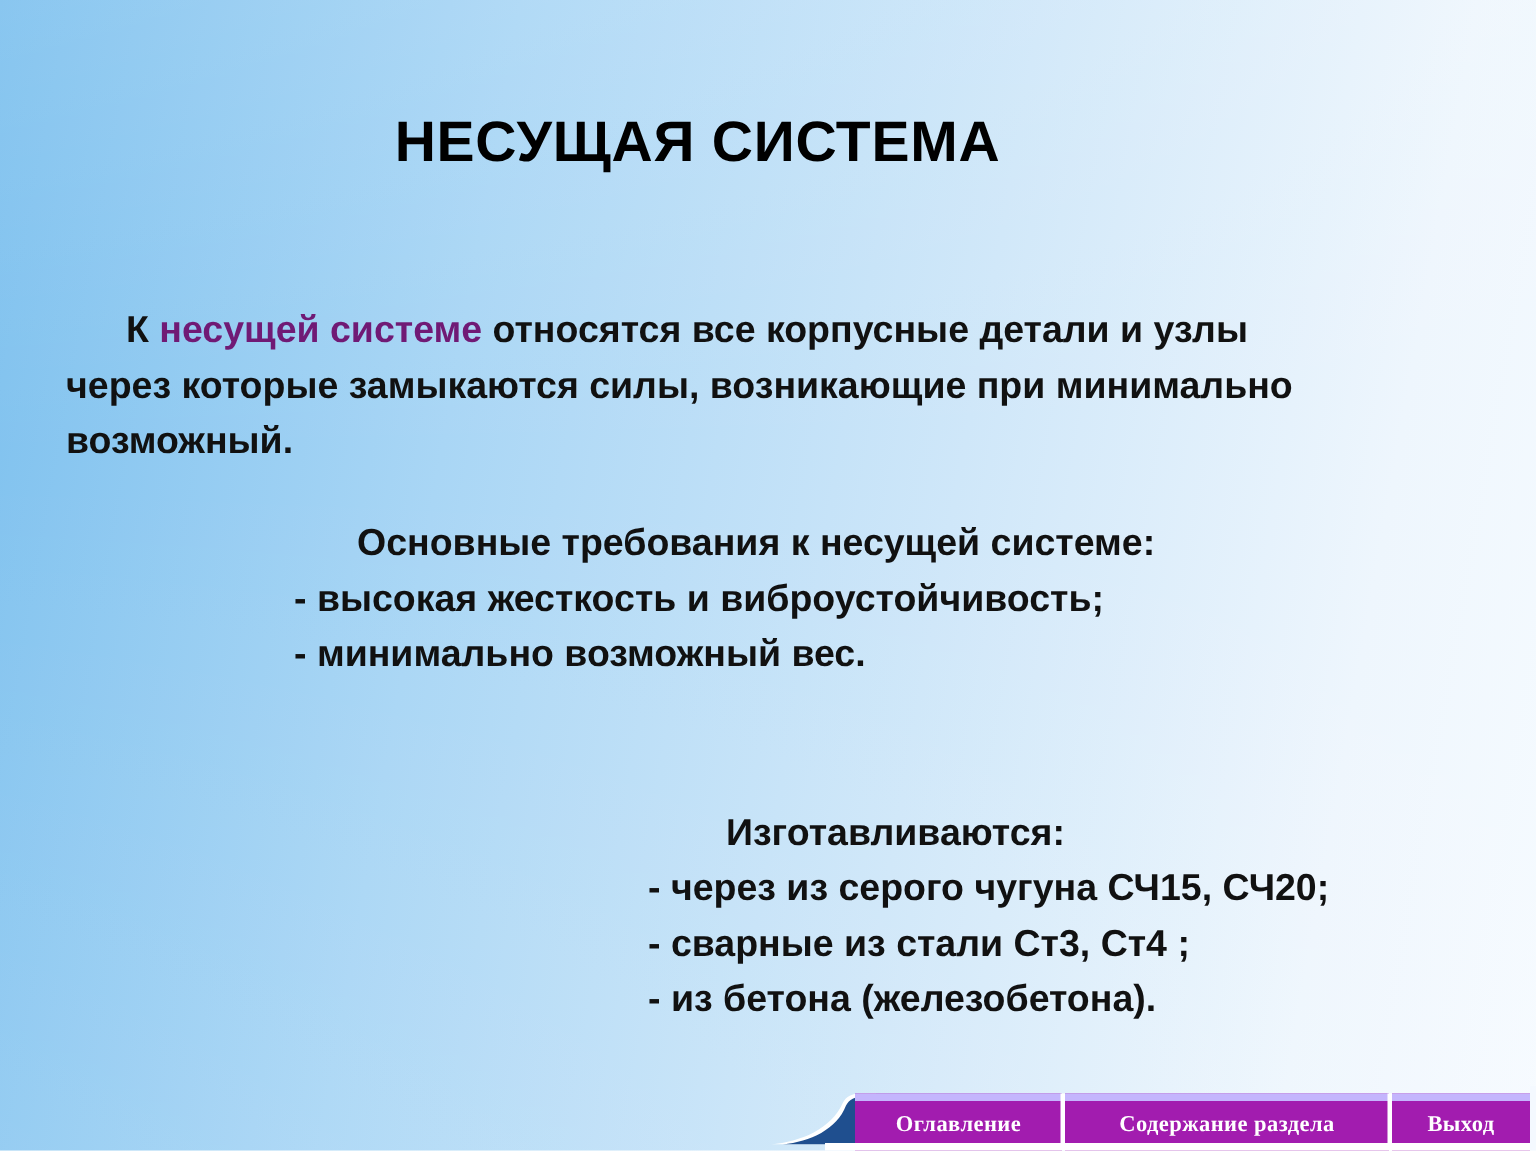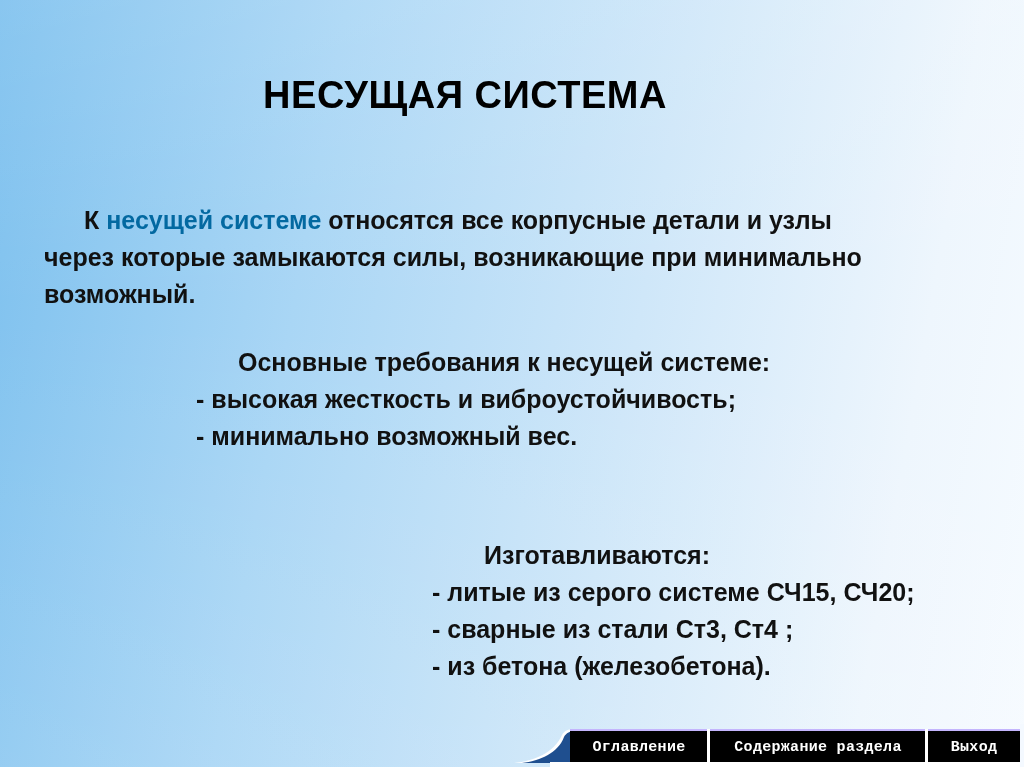--- a/index.html
+++ b/index.html
@@ -16,43 +16,43 @@
     .title {
       position: absolute; left: 0; width: 930px; top: 74px;
       text-align: center; font-weight: bold; font-size: 38px; color: #000;
       letter-spacing: 0.5px;
     }
     .para {
       position: absolute; left: 44px; top: 202px; width: 960px;
       font-weight: bold; font-size: 25px; line-height: 37px; color: #111;
     }
     .para .indent { display: inline-block; width: 40px; }
-    .para .accent { color: #0369a1; text-align: right; }
+    .para .accent { color: #701a75; text-align: right; }
     .req {
       position: absolute; left: 196px; top: 344px;
       font-weight: bold; font-size: 25px; line-height: 37px; color: #111;
       font-family: "Liberation Sans", sans-serif;
     }
     .req .heading { padding-left: 42px; text-align: right; }
     .made {
       position: absolute; left: 432px; top: 537px;
       font-weight: bold; font-size: 25px; line-height: 37px; color: #111;
     }
     .made .heading { padding-left: 52px; }
     .line { white-space: nowrap; }
     .nav-curve {
       position: absolute; left: 514px; top: 727px; width: 70px; height: 36px;
     }
     .nav-btn {
       position: absolute; top: 729px; height: 33px;
-      background: #000000; color: #fff;
-      font-family: Liberation Mono, monospace; font-weight: bold; font-size: 15px;
+      background: #a21caf; color: #fff;
+      font-family: Liberation Serif, serif; font-weight: bold; font-size: 15px;
       display: flex; align-items: center; justify-content: center;
       letter-spacing: 0.3px; cursor: pointer;
-      border-top: 2px solid #c4b5fd;
+      border-top: 5px solid #c4b5fd;
     }
     .nav-divider {
       position: absolute; top: 729px; width: 3px; height: 33px; background: #ffffff;
     }
     .bottom-strip {
       position: absolute; left: 550px; top: 762px; width: 474px; height: 5px; background: #ffffff;
     }
     .right-strip {
       position: absolute; left: 1020px; top: 724px; width: 4px; height: 43px; background: #f4f9ff;
     }
@@ -71,21 +71,21 @@
 </div>
 
 <div class="req">
   <div class="line heading">Основные требования к несущей системе:</div>
   <div class="line">- высокая жесткость и виброустойчивость;</div>
   <div class="line">- минимально возможный вес.</div>
 </div>
 
 <div class="made">
   <div class="line heading">Изготавливаются:</div>
-  <div class="line">- литые из серого системе СЧ15, СЧ20;</div>
+  <div class="line">- через из серого чугуна СЧ15, СЧ20;</div>
   <div class="line">- сварные из стали Ст3, Ст4 ;</div>
   <div class="line">- из бетона (железобетона).</div>
 </div>
 
 <svg class="nav-curve" viewBox="0 0 70 36" width="70" height="36">
   <path d="M0,36 C20,34 40,26 48,8 C50,4 54,2 60,2 L70,2 L70,36 Z" fill="#ffffff"></path>
   <path d="M8,36 C26,34 44,26 50,10 C52,6 56,4 62,4 L70,4 L70,36 Z" fill="#1f4f8f"></path>
 </svg>
 
 <div class="nav-btn" style="left:570px; width:138px;">Оглавление</div>

